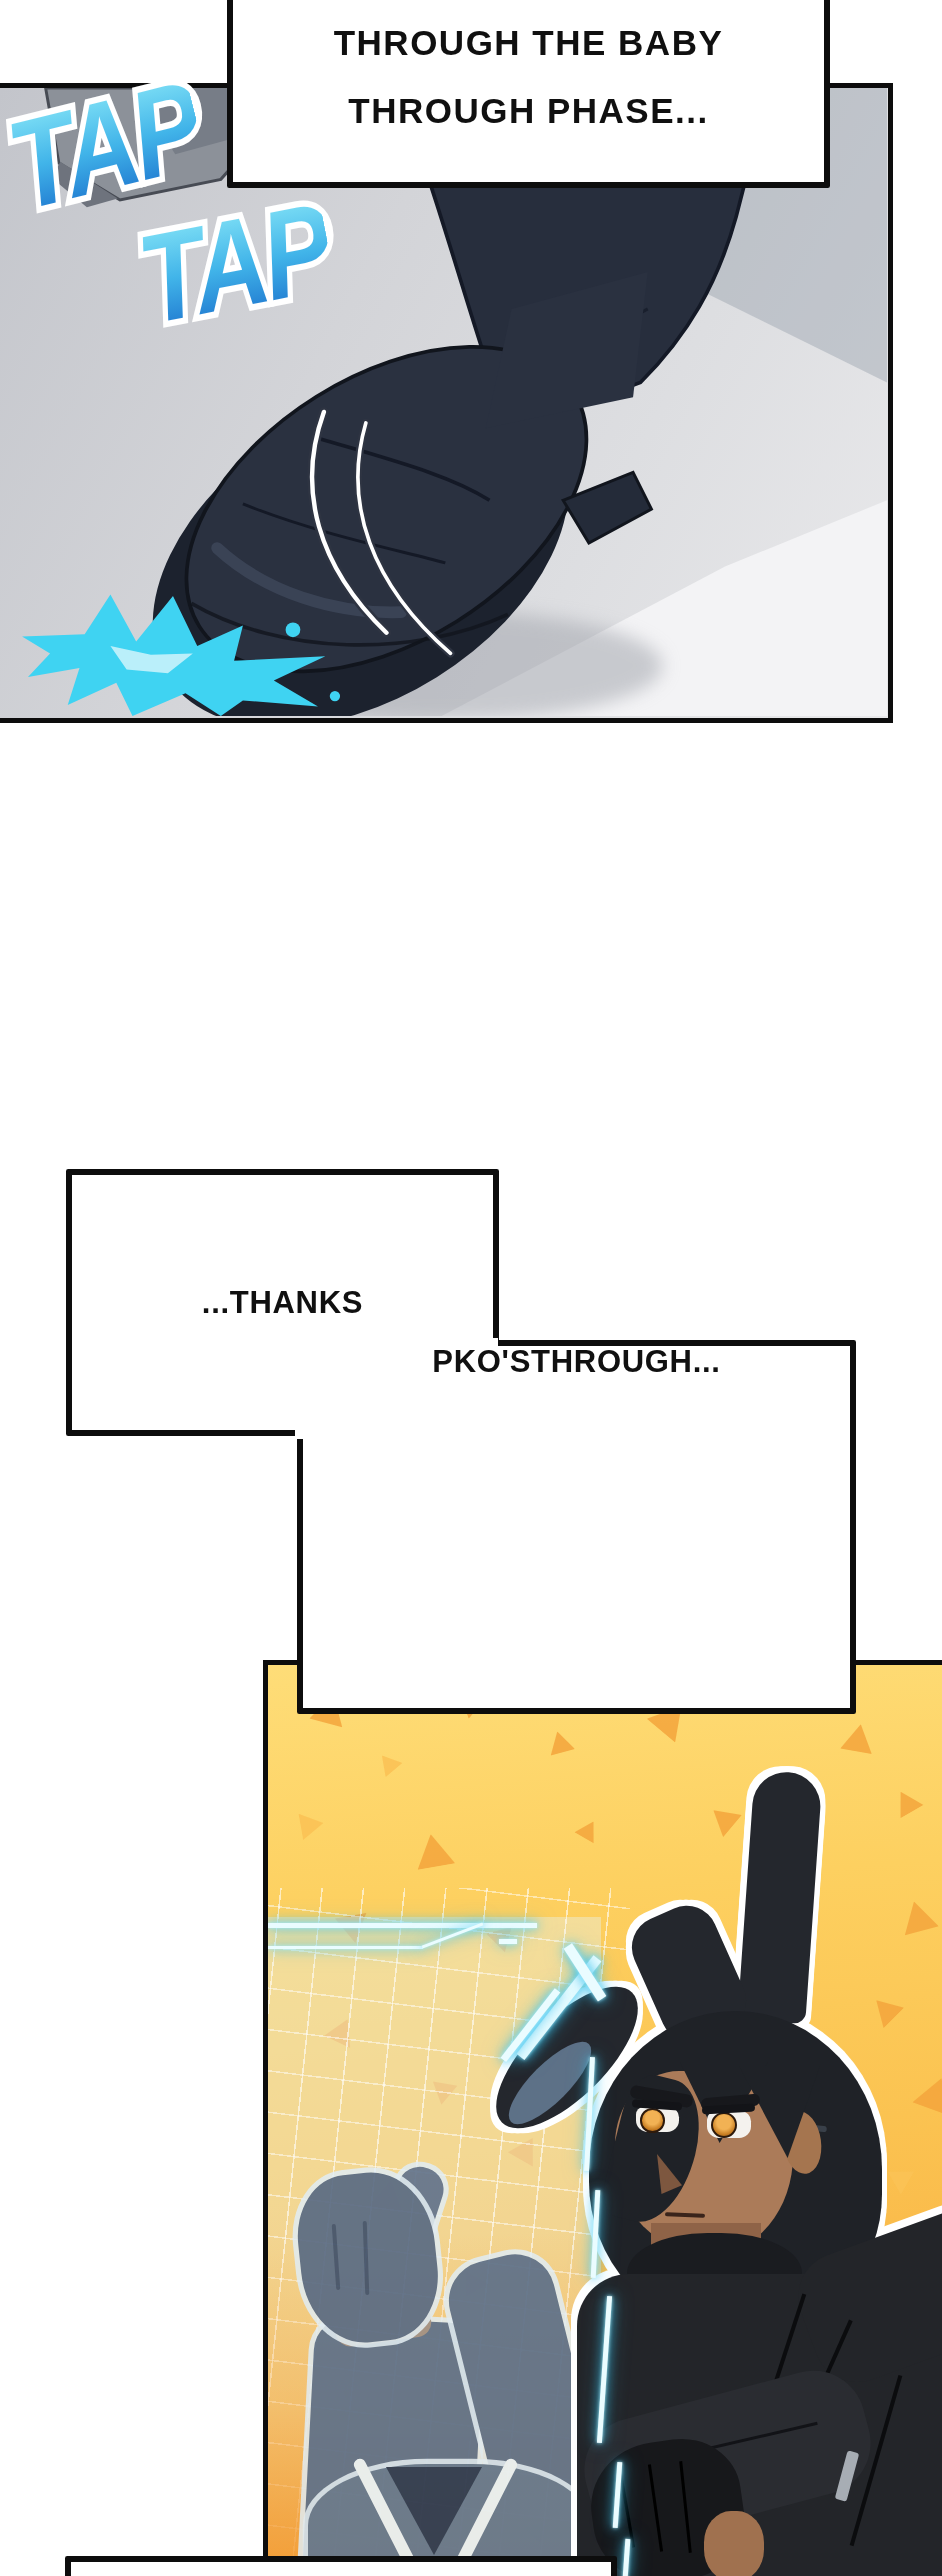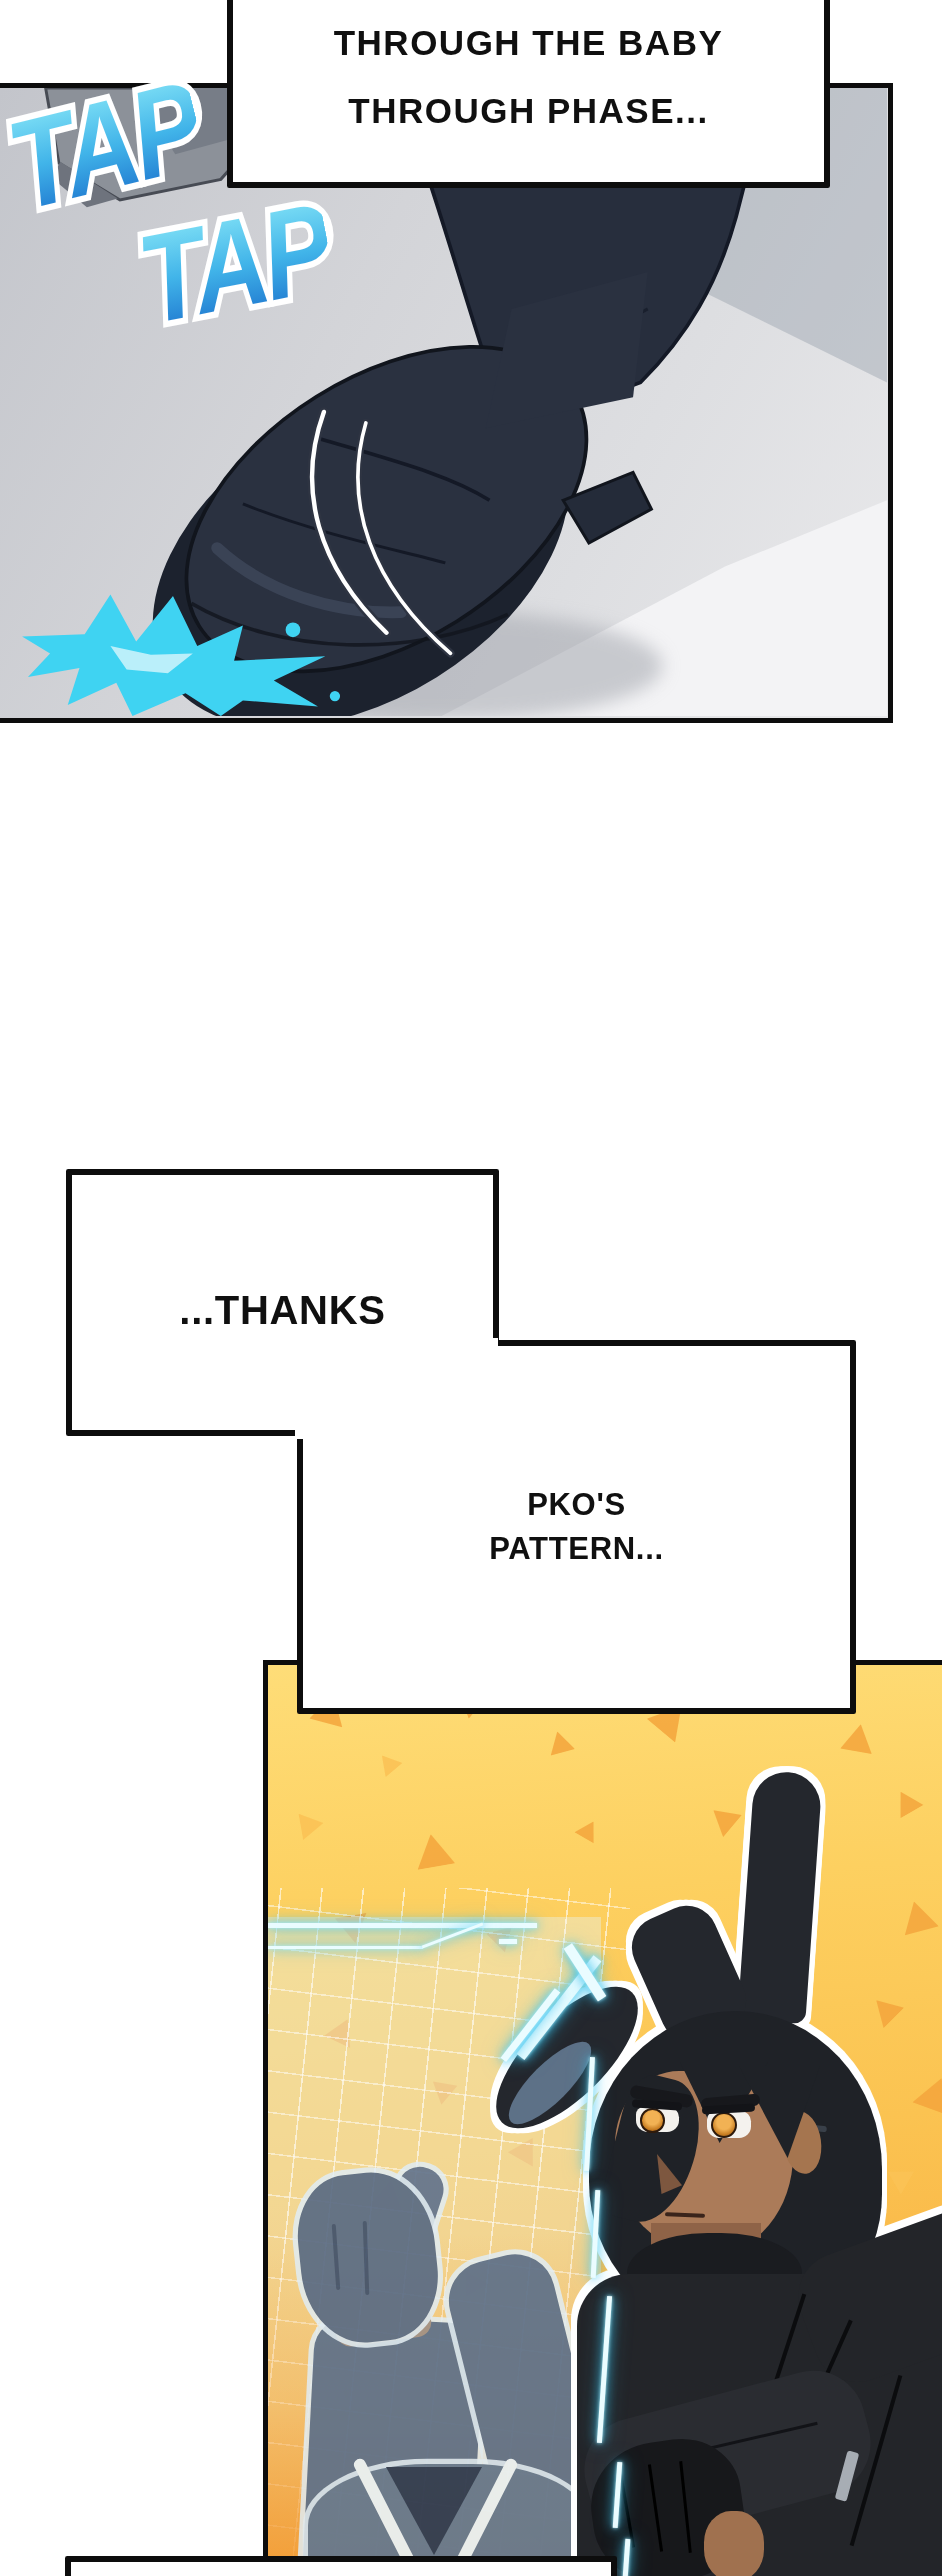--- a/index.html
+++ b/index.html
@@ -26,22 +26,22 @@
   .tap .fill{background:linear-gradient(180deg,#8ae8f8 0%,#41b4e9 52%,#1a6fcc 100%);
              -webkit-background-clip:text;background-clip:text;color:transparent;}
   #tap1{left:10.3px;top:94px;transform:rotate(-14deg) scaleY(1.22);}
   #tap2{left:140px;top:212px;transform:rotate(-11deg) scaleY(1.22);}
   .tap .ph{visibility:hidden;} 
 
   
   #b0text{top:-59px;left:227px;width:603px;font-size:35px;line-height:68px;letter-spacing:1.5px;}
 
   #b1text{left:66px;top:1169px;width:433px;height:267px;display:flex;flex-direction:column;
-          justify-content:center;font-size:40px;line-height:43px;margin-top:8px;}
-  #b2text{left:297px;top:1340px;width:559px;height:374px;display:flex;flex-direction:column;
+          justify-content:center;font-size:31px;line-height:43px;}
+  #b2text{left:297px;top:1340px;width:559px;height:374px;display:flex;flex-direction:row;
           justify-content:center;font-size:31px;line-height:44px;}
 
   
   #panel2{left:263px;top:1660px;width:679px;height:916px;box-sizing:border-box;
           border-top:5.2px solid #0d0d0d;border-left:5.2px solid #0d0d0d;
           background:linear-gradient(175deg,#fedd78 0%,#fdd060 26%,#fbc351 52%,#f9b445 78%,#f6aa3e 100%);}
   .tri{position:absolute;background:#f3a43c;opacity:.85;
        clip-path:polygon(50% 0,100% 86%,0 86%);}
   .tri.light{background:#fbc255;opacity:.9;}
 
@@ -256,19 +256,19 @@
 
   <div class="bubble" style="left:66px;top:1169px;width:433px;height:267px;box-sizing:border-box;"></div>
   <div class="bubble" style="left:297px;top:1340px;width:559px;height:374px;box-sizing:border-box;"></div>
   <div class="patch" style="left:295px;top:1338px;width:203px;height:101px;"></div>
 
   <div id="b1text" class="btext">
     <span class="ln">...THANKS</span>
   </div>
   <div id="b2text" class="btext">
     <span class="ln">PKO'S</span>
-    <span class="ln">PATTERN...</span>
+    <span class="ln">THROUGH...</span>
   </div>
 
   <div id="bubble3" class="bubble" style="box-sizing:border-box;z-index:6;"></div>
 
 </div>
 
 
 </body></html>

